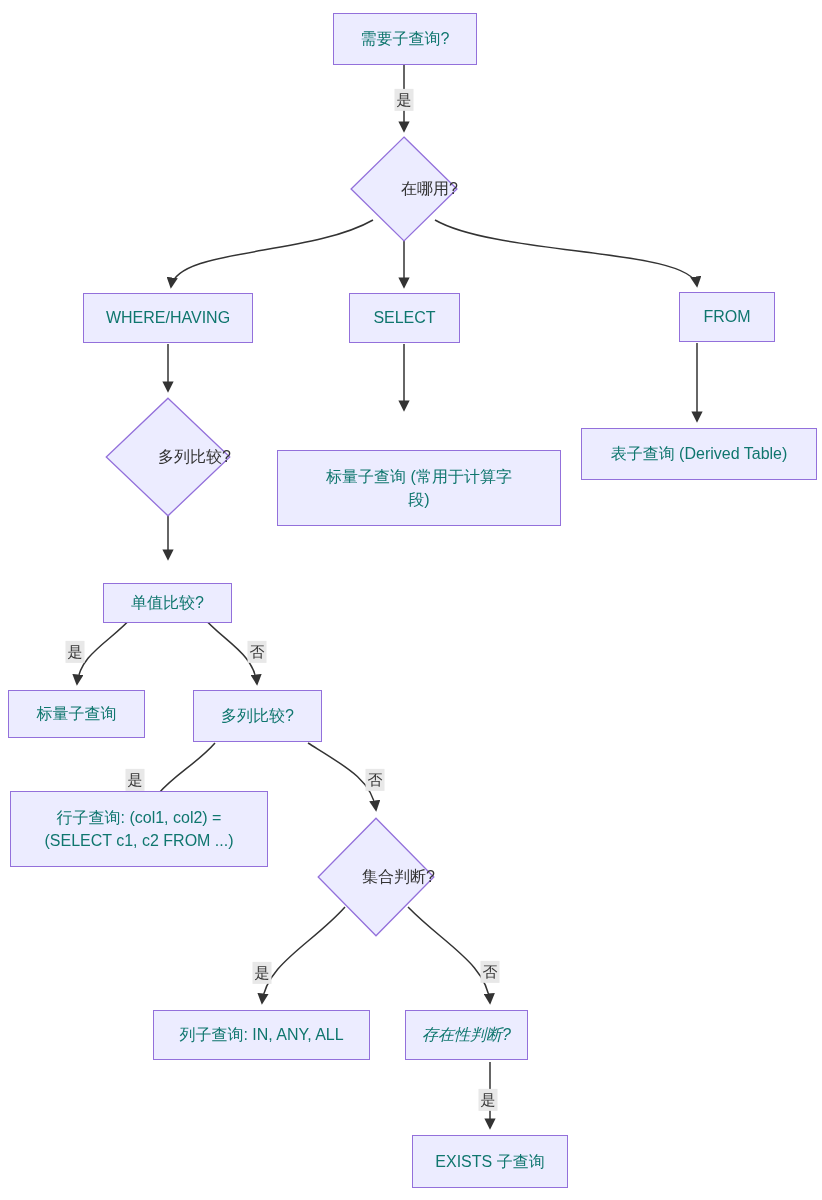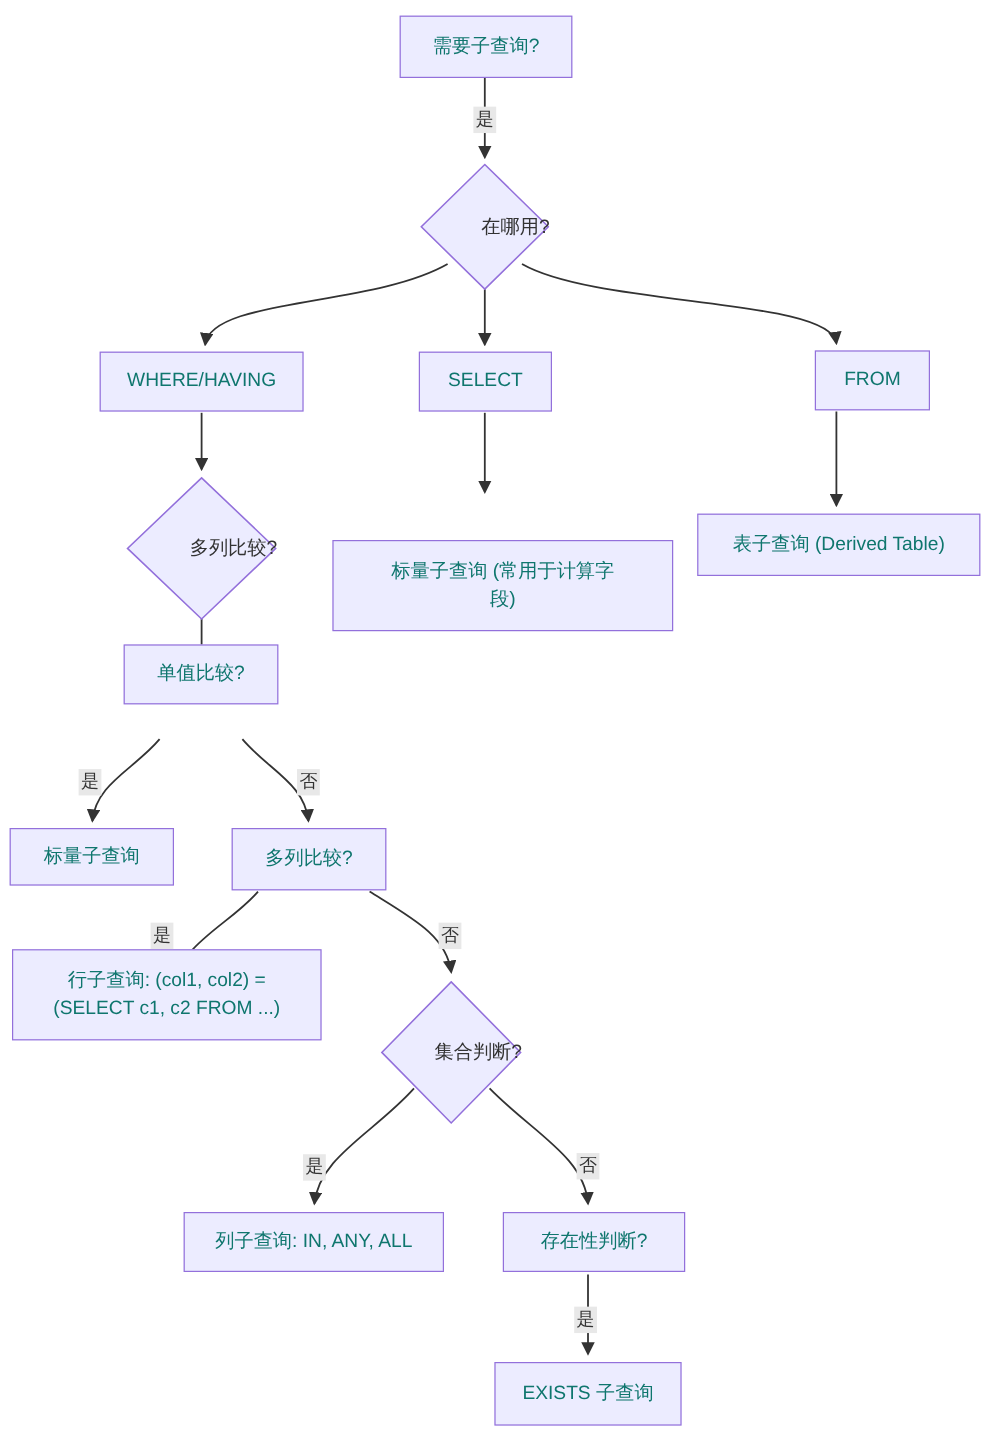--- a/index.html
+++ b/index.html
@@ -75,41 +75,41 @@
   </div>
 
   <div class="node wrap" style="left:277px; top:417px; width:284px; height:76px;margin-top:33px;">
     <span>标量子查询 (常用于计算字段)</span>
   </div>
 
   <div class="node" style="left:581px; top:428px; width:236px; height:52px;">
     <span>表子查询 (Derived Table)</span>
   </div>
 
-  <div class="node" style="left:103px; top:537px; width:129px; height:50px;">
+  <div class="node" style="left:103px; top:583px; width:129px; height:40px;">
     <span>单值比较?</span>
   </div>
 
   <div class="node" style="left:8px; top:690px; width:137px; height:48px;">
     <span>标量子查询</span>
   </div>
 
   <div class="node" style="left:193px; top:690px; width:129px; height:52px;">
     <span>多列比较?</span>
   </div>
 
   <div class="node wrap" style="left:10px; top:791px; width:258px; height:76px;">
     <span>行子查询: (col1, col2) = (SELECT c1, c2 FROM ...)</span>
   </div>
 
   <div class="node" style="left:153px; top:1010px; width:217px; height:50px;">
     <span>列子查询: IN, ANY, ALL</span>
   </div>
 
-  <div class="node" style="left:419px; top:1010px; width:152px; height:50px;">
+  <div class="node" style="left:405px; top:1010px; width:123px; height:50px;font-style:italic;">
     <span>存在性判断?</span>
   </div>
 
   <div class="node" style="left:412px; top:1135px; width:156px; height:53px;">
     <span>EXISTS 子查询</span>
   </div>
 
   <div class="diamond" style="left:350px; top:136px; width:108px; height:106px;">
     <svg viewBox="0 0 100 100" preserveAspectRatio="none">
       <polygon points="50,1 99,50 50,99 1,50"></polygon>

